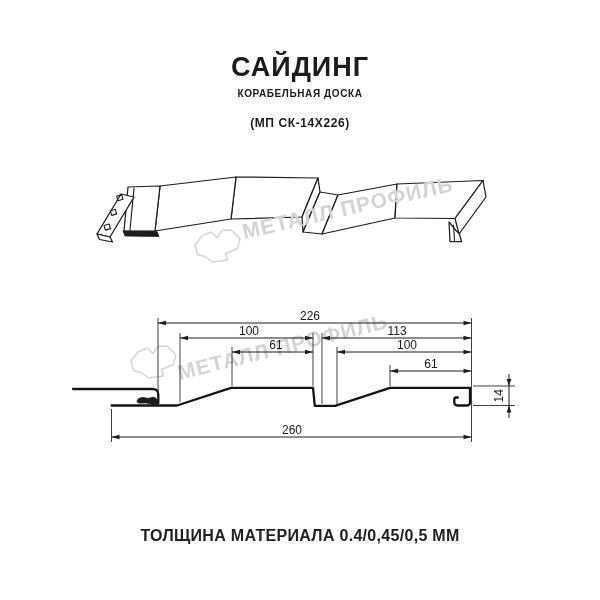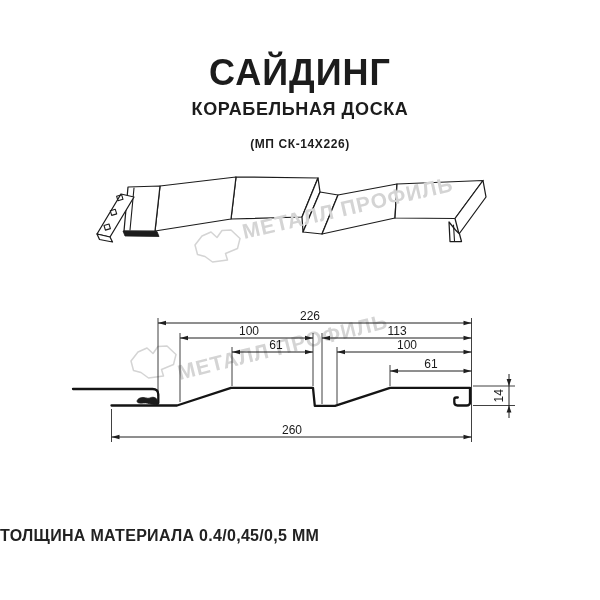--- a/index.html
+++ b/index.html
@@ -1,27 +1,27 @@
 <!DOCTYPE html>
 <html><head>
 <meta charset="utf-8">
 <style>
   html,body{margin:0;padding:0;}
   body{
     width:600px;height:600px;background:#ffffff;position:relative;overflow:hidden;
     font-family:"Liberation Sans","DejaVu Sans",sans-serif;color:#1f1f1f;
   }
   .hdr{position:absolute;left:0;top:0;width:600px;text-align:center;}
-  .title{margin-top:52px;font-size:36px;font-weight:800;letter-spacing:1px;color:#1c1c1c;}
-  .subtitle{margin-top:5px;font-size:18px;font-weight:700;letter-spacing:0.6px;color:#1c1c1c;}
+  .title{margin-top:52px;font-size:27px;font-weight:800;letter-spacing:1px;color:#1c1c1c;}
+  .subtitle{margin-top:5px;font-size:10px;font-weight:700;letter-spacing:0.6px;color:#1c1c1c;}
   .code{margin-top:17px;font-size:12px;font-weight:700;letter-spacing:0.6px;color:#1c1c1c;}
   svg{position:absolute;display:block;}
   #iso{left:80px;top:145px;}
   #sec{left:35px;top:295px;}
-  .footer{position:absolute;left:0;top:527px;width:600px;
+  .footer{position:absolute;left:0;top:527px;width:600px;text-align:center;
     font-size:16px;font-weight:700;letter-spacing:0.3px;color:#222;}
   .face{fill:#ffffff;stroke:#1c1c1c;stroke-width:1.25;stroke-linejoin:round;}
   .edge{fill:none;stroke:#1c1c1c;stroke-width:1.1;stroke-linejoin:round;stroke-linecap:round;}
   .darkfill{fill:#1c1c1c;stroke:#1c1c1c;stroke-width:0.8;stroke-linejoin:round;}
   .profile{fill:none;stroke:#141414;stroke-width:2.3;stroke-linejoin:round;stroke-linecap:round;}
   .thinline{fill:none;stroke:#2b2b2b;stroke-width:0.9;}
   .dimline{fill:none;stroke:#1f1f1f;stroke-width:1;}
   .arrow{fill:#1f1f1f;stroke:none;}
   .dimtext{font-size:12px;fill:#1a1a1a;font-weight:400;}
   .wm{fill:none;stroke:#d4d4d4;stroke-width:1.5;stroke-linejoin:round;}

